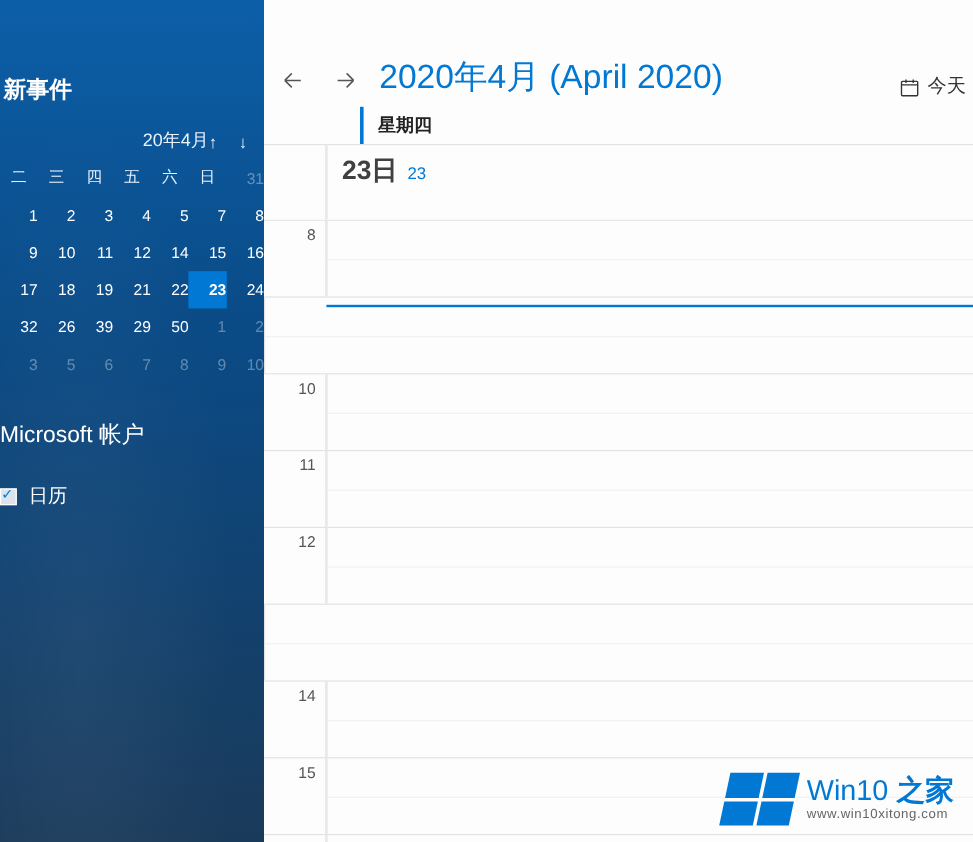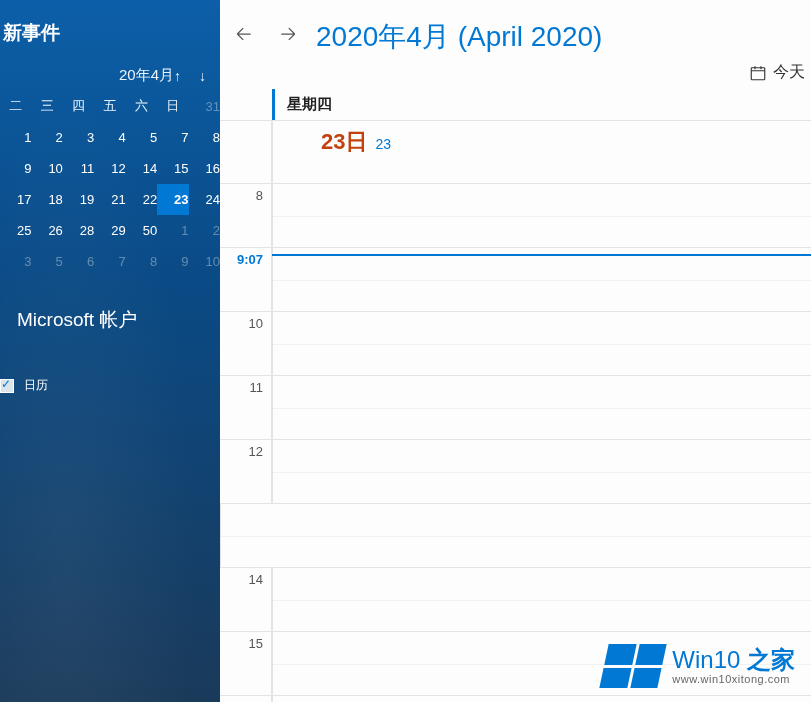--- a/index.html
+++ b/index.html
@@ -1,53 +1,53 @@
 <!DOCTYPE html>
 <html><head>
 <meta charset="utf-8">
 <style>
 * { margin: 0; padding: 0; box-sizing: border-box; font-family: "Segoe UI", "Microsoft YaHei", sans-serif; }
 body { width: 811px; height: 702px; overflow: hidden; display: flex; background: #fff; }
 
 
 .sidebar { width: 220px; height: 100%; background: linear-gradient(180deg, #0c5fa8 0%, #0a4a85 40%, #1a3a5a 100%); color: #fff; position: relative; overflow: hidden; }
 .sidebar-bg { position: absolute; inset: 0; background: radial-gradient(ellipse at 30% 80%, rgba(255,255,255,0.05), transparent 60%); }
-.new-event { padding: 20px 0 14px 3px; font-size: 19px; font-weight: 600; position: relative; }
+.new-event { padding: 36px 0 14px 3px; font-size: 19px; font-weight: 600; position: relative; margin-top: 26px; }
 .mini-cal { padding: 0 0 0 0; position: relative; }
 .mini-header { display: flex; align-items: center; padding: 6px 8px 6px 0; text-align: right; }
 .mini-title { flex: 1; font-size: 15px; color: #e8f2fb; }
 .mini-arrows { display: flex; gap: 18px; padding-right: 6px; }
 .mini-arrows span { font-size: 14px; cursor: pointer; color: #e8f2fb; }
 .mini-grid { display: grid; grid-template-columns: repeat(7, 1fr); }
 .mini-grid .hd { text-align: center; font-size: 13px; padding: 6px 0; color: #e8f2fb; }
 .mini-grid .d { text-align: right; font-size: 13px; padding: 8px 0; cursor: pointer; position: relative; }
 .mini-grid .d.dim { color: rgba(255,255,255,0.35); }
 .mini-grid .d.today { background: #0078d4; font-weight: 600; }
-.account { margin-top: 30px; font-size: 19px; padding-left: 17px; position: relative; }
-.cal-list { margin-top: 44px; display: flex; align-items: center; gap: 10px; font-size: 12px; position: relative; }
+.account { margin-top: 30px; font-size: 19px; padding-left: 0; position: relative; }
+.cal-list { margin-top: 28px; display: flex; align-items: center; gap: 10px; font-size: 16px; position: relative; }
 .cal-check { width: 14px; height: 14px; background: rgba(255,255,255,0.85); border: 1px solid #fff; display: inline-block; position: relative; }
 .cal-check::after { content: "✓"; position: absolute; top: -3px; left: 0; font-size: 12px; color: #0078d4; }
 
 
 .main { flex: 1; height: 100%; display: flex; flex-direction: column; background: #fdfdfd; }
-.topbar { display: flex; align-items: flex-start; padding: 18px 0 6px 8px; gap: 12px; }
+.topbar { display: flex; align-items: flex-end; padding: 18px 0 6px 8px; gap: 12px; }
 .nav-arrow { width: 32px; height: 32px; display: flex; align-items: center; justify-content: center; color: #666; cursor: pointer; font-size: 20px; }
 .nav-arrow svg { stroke: #555; }
 .title { color: #0078d4; font-size: 28px; font-weight: 400; flex: 1; }
 .today-btn { display: flex; align-items: center; gap: 6px; color: #333; font-size: 16px; cursor: pointer; padding-right: 6px; margin-top: 44px; }
 .today-btn svg { stroke: #333; }
 
-.dayname-row { display: flex; border-bottom: 1px solid #e3e3e3; }
+.dayname-row { display: flex; border-bottom: 1px solid #e3e3e3; gap: 28px; }
 .time-col-spacer { width: 52px; }
 .dayname { flex: 1; padding: 6px 0 6px 12px; font-size: 15px; color: #222; font-weight: 600; border-left: 3px solid #0078d4; }
 
 .allday { display: flex; min-height: 62px; }
 .allday .time-col-spacer { border-right: 1px solid #e3e3e3; }
 .allday-cell { flex: 1; padding: 6px 0 0 12px; border-left: 1px solid #e3e3e3; display: flex; align-items: baseline; gap: 8px; }
-.daynum { color: #c2410c; font-size: 22px; font-weight: 600; margin-left: 36px; }
+.daynum { color: #404040; font-size: 22px; font-weight: 600; }
 .lunarnum { color: #0078d4; font-size: 14px; }
 
 .grid-wrap { flex: 1; overflow: hidden; position: relative; }
 .hour-row { display: flex; height: 64px; border-top: 1px solid #e3e3e3; }
 .hour-label { width: 52px; text-align: right; padding: 4px 8px 0 0; font-size: 13px; color: #555; border-right: 1px solid #e3e3e3; position: relative; }
 .hour-cell { flex: 1; border-left: 1px solid #e3e3e3; position: relative; }
 .hour-cell::after { content: ""; position: absolute; left: 0; right: 0; top: 50%; border-top: 1px solid #f1f1f1; }
 .now-label { color: #0078d4 !important; font-weight: 600; }
 .now-line { position: absolute; left: 52px; right: 0; height: 0; border-top: 2px solid #0078d4; z-index: 5; }
 
@@ -97,23 +97,23 @@
         <div class="d">14</div>
         <div class="d">15</div>
         <div class="d">16</div>
         <div class="d">17</div>
         <div class="d">18</div>
         <div class="d">19</div>
         <div class="d">21</div>
         <div class="d">22</div>
         <div class="d today">23</div>
         <div class="d">24</div>
-        <div class="d">25</div>
+        <div class="d">32</div>
         <div class="d">26</div>
-        <div class="d">28</div>
+        <div class="d">39</div>
         <div class="d">29</div>
         <div class="d">50</div>
         <div class="d dim">1</div>
         <div class="d dim">2</div>
         <div class="d dim">3</div>
         <div class="d dim">5</div>
         <div class="d dim">6</div>
         <div class="d dim">7</div>
         <div class="d dim">8</div>
         <div class="d dim">9</div>
@@ -162,21 +162,20 @@
       <span class="lunarnum">23</span>
     </div>
   </div>
 
   <div class="grid-wrap" id="grid-wrap">
       <div class="hour-row">
         <div class="hour-label">8</div>
         <div class="hour-cell"></div>
       </div>
       <div class="hour-row">
-        <div class="hour-label now-label">9:07</div>
         <div class="hour-cell"></div>
       </div>
       <div class="hour-row">
         <div class="hour-label">10</div>
         <div class="hour-cell"></div>
       </div>
       <div class="hour-row">
         <div class="hour-label">11</div>
         <div class="hour-cell"></div>
       </div>

